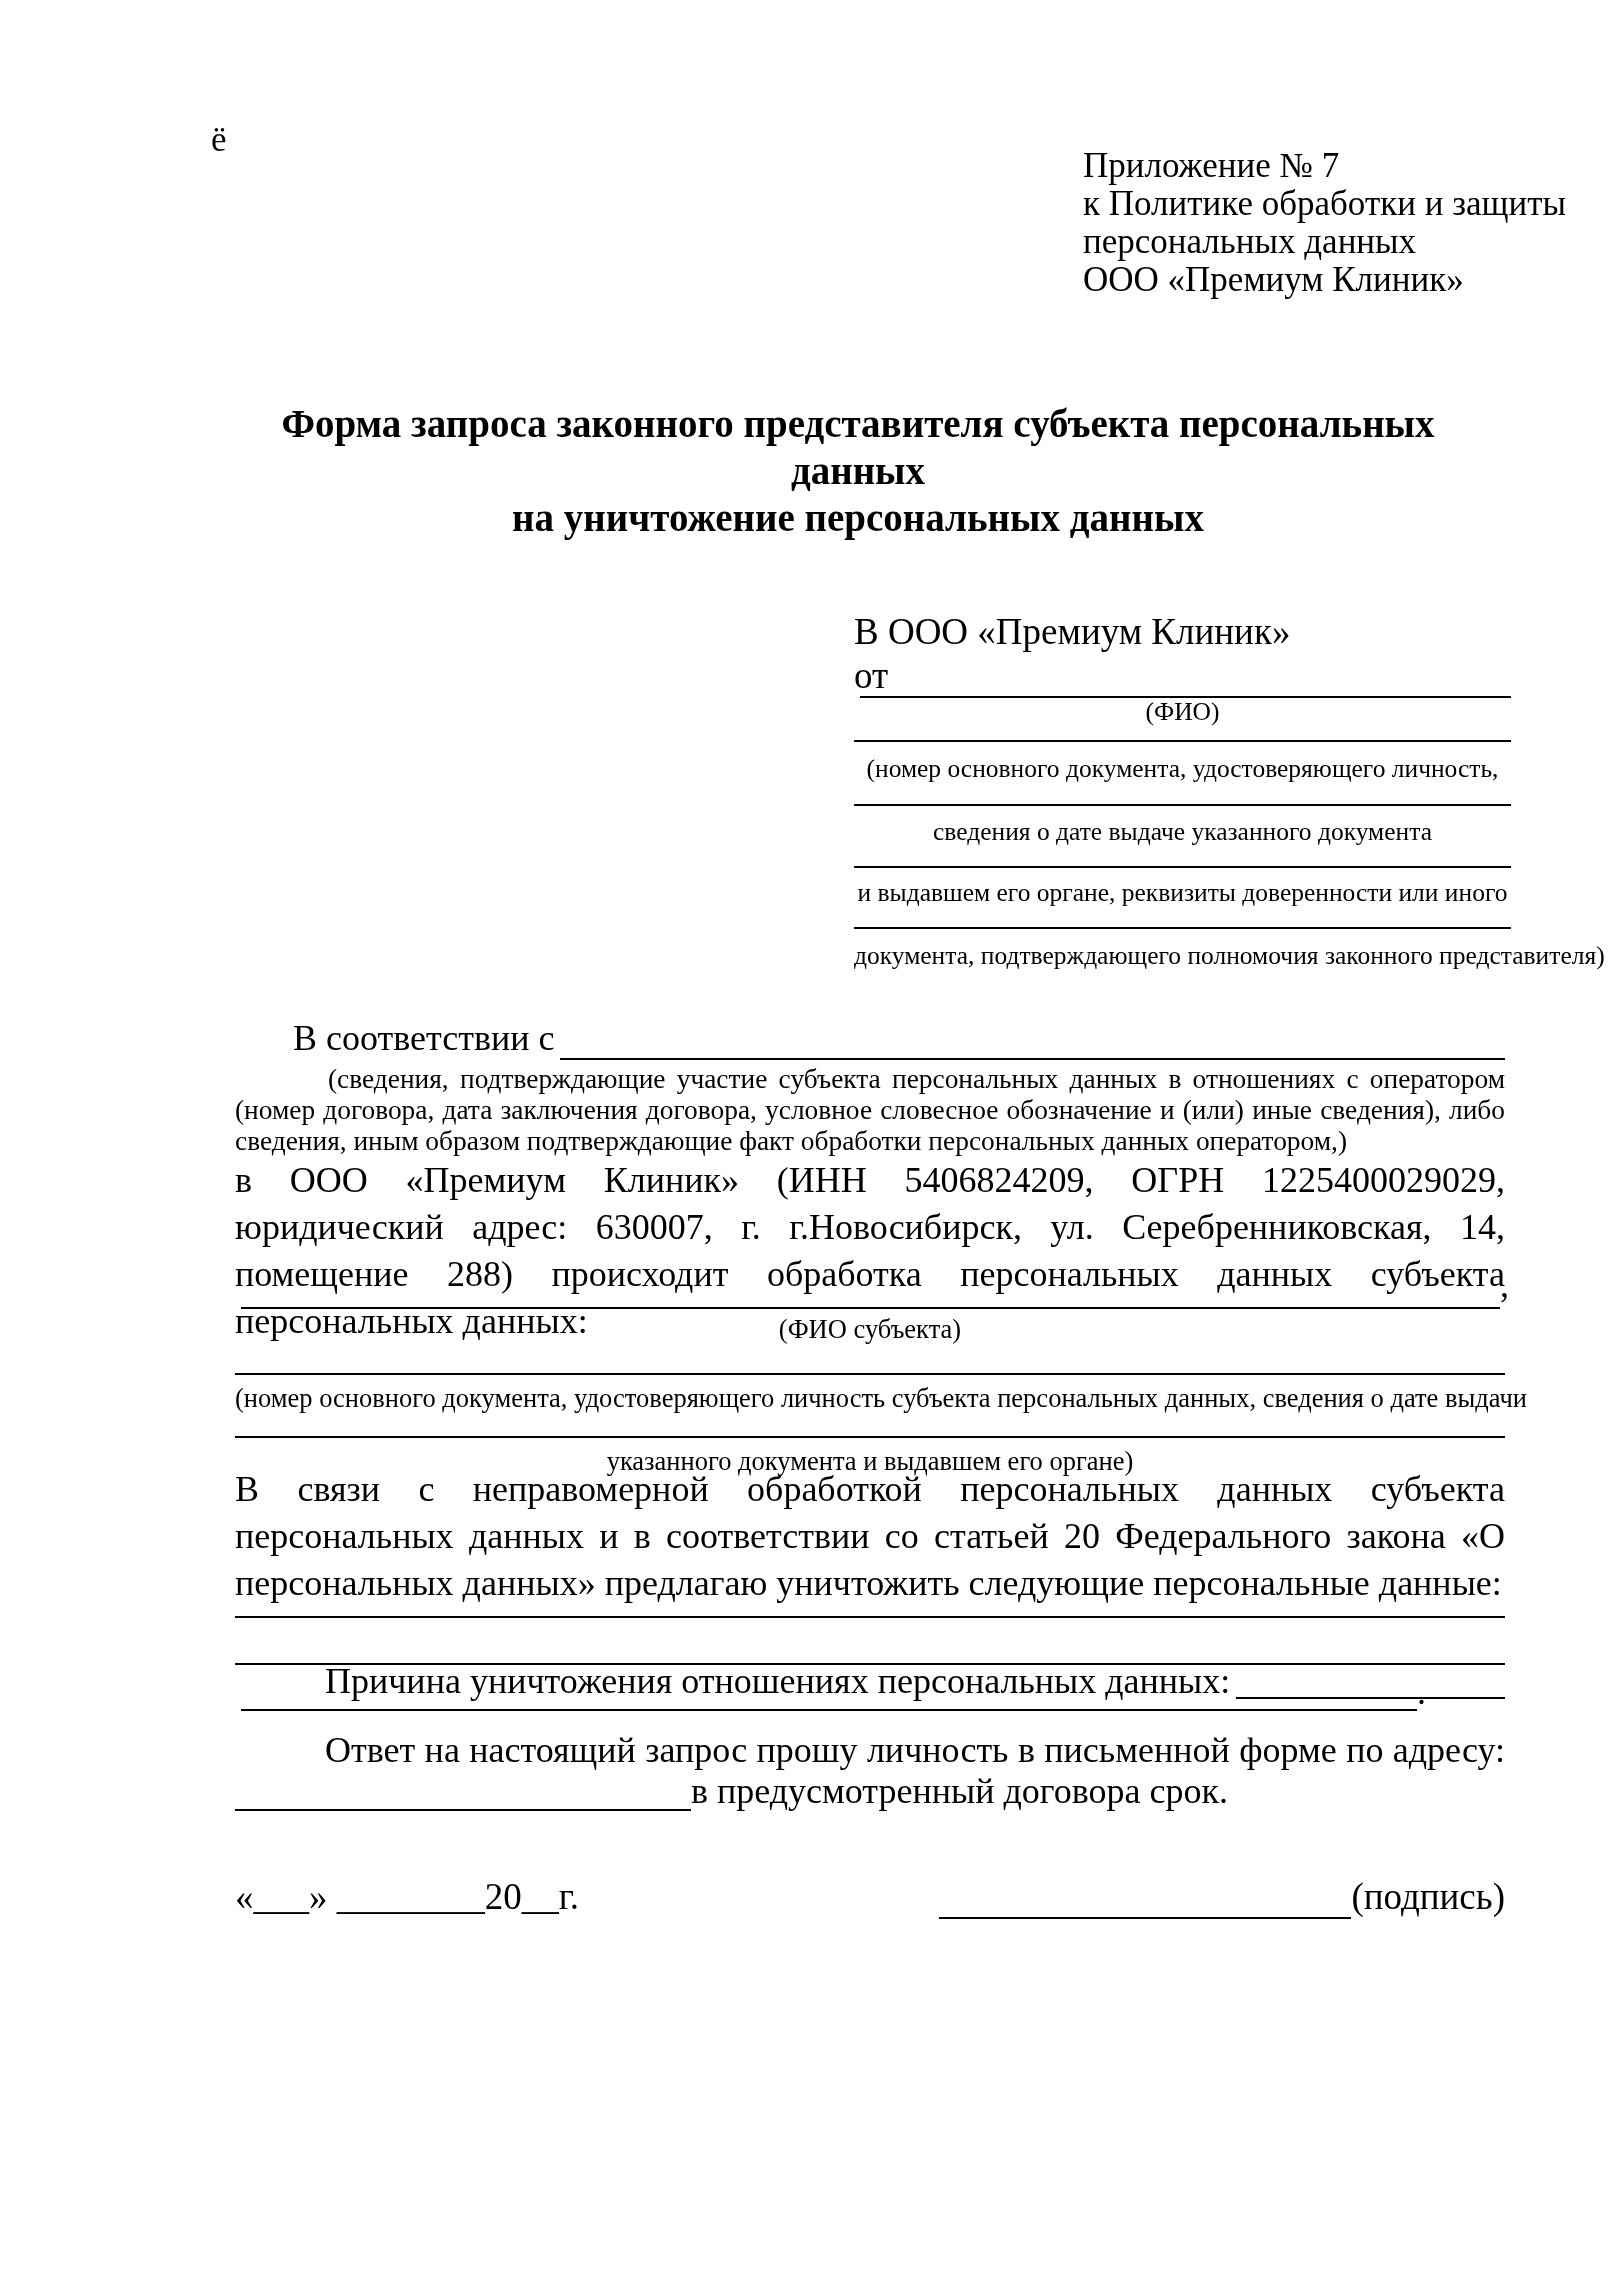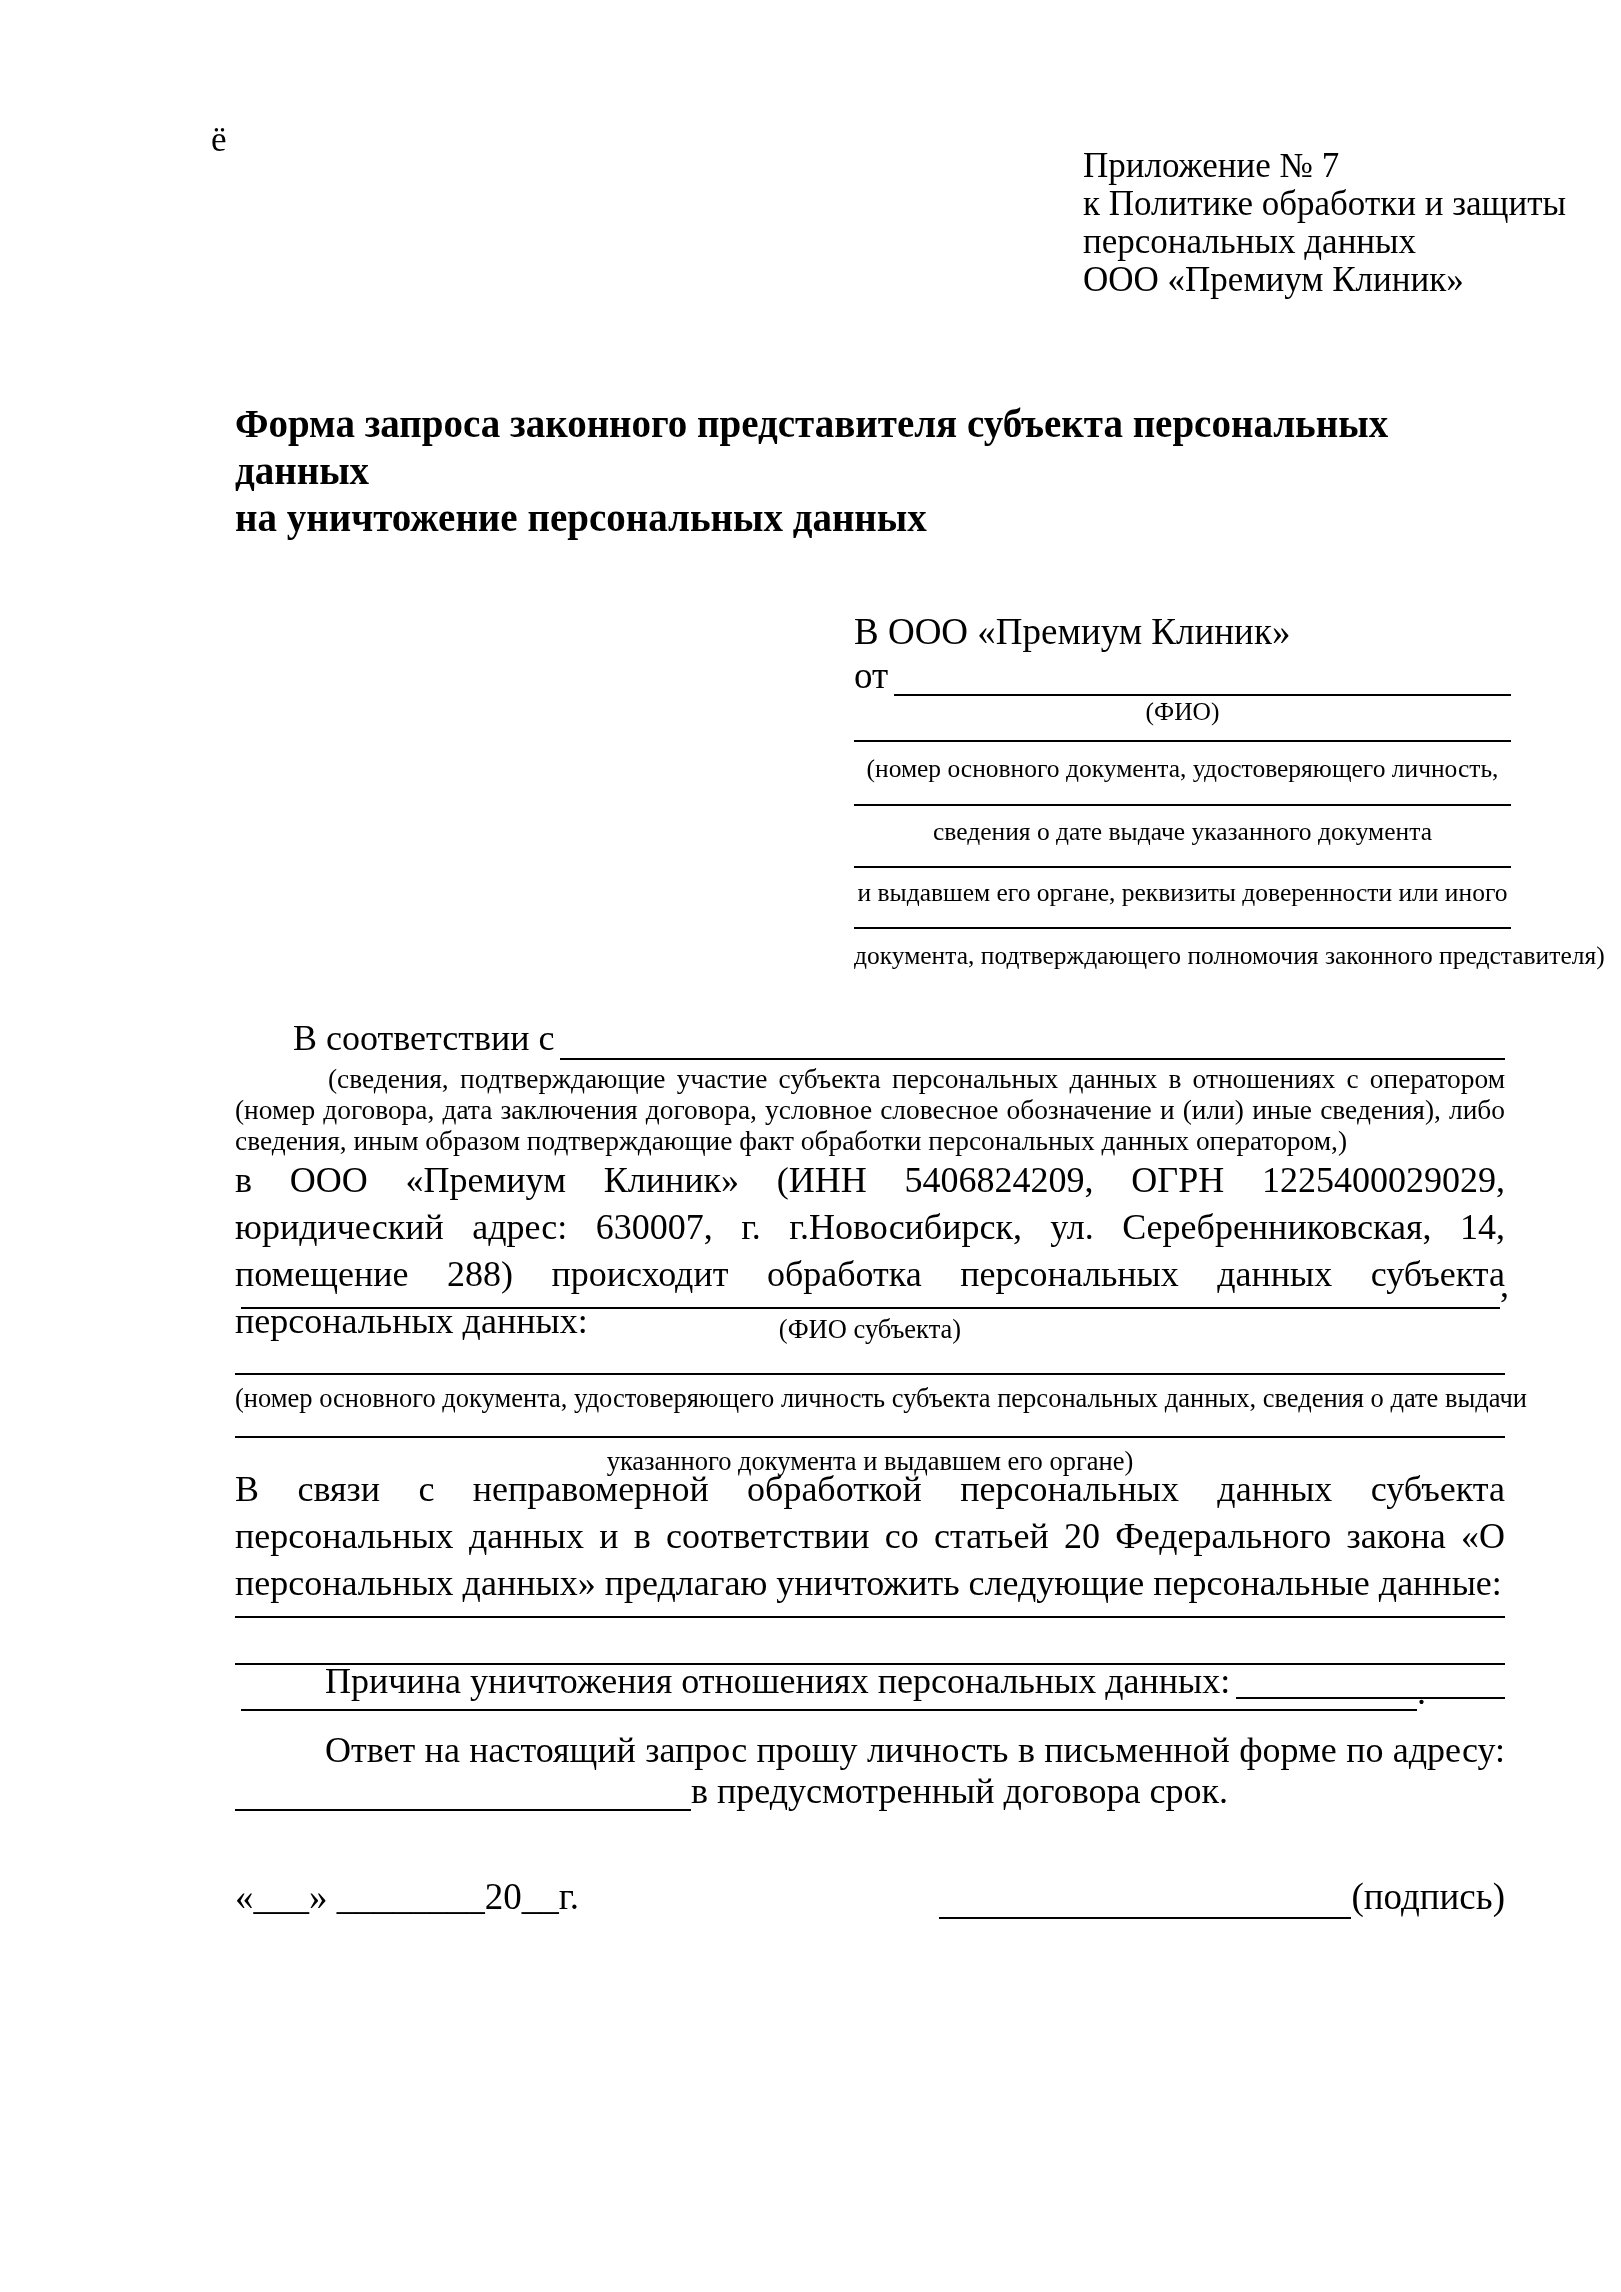--- a/index.html
+++ b/index.html
@@ -8,27 +8,27 @@
     position:relative; width:1621px; height:2293px; background:#fff;
     font-family:"Liberation Serif","DejaVu Serif",serif; color:#000;
     overflow:hidden;
   }
   .abs { position:absolute; }
 
   .yo { left:211px; top:120px; font-size:35px; }
 
   .appendix { left:1083px; top:147px; font-size:35px; line-height:38px; }
 
-  .title { left:235px; top:400px; width:1270px; text-align:left;
+  .title { left:223px; top:400px; width:1270px; text-align:center;
            font-size:39px; font-weight:700; line-height:47px; }
 
   
   .addressee { left:854px; top:610px; width:657px; }
   .addr-to { font-size:37px; height:45px; }
-  .from-row { display:flex; height:41px; font-size:37px; }
+  .from-row { display:flex; height:41px; font-size:37px;flex-direction:column; }
   .from-label { line-height:41px; }
   .fill { flex:1; border-bottom:2.9px solid #000; margin-left:5.9px; }
   .cap { font-size:25.5px; line-height:28px; text-align:center; white-space:nowrap; }
   .fio-cap { margin-top:2px; }
   .blank { height:0; border-bottom:2.9px solid #000; }
   .b1 { margin-top:13.7px; } .c1 { margin-top:13px; }
   .b2 { margin-top:21.6px; } .c2 { margin-top:11.8px; }
   .b3 { margin-top:19.6px; } .c3 { margin-top:11.8px; }
   .b4 { margin-top:19.6px; } .c4 { margin-top:13px; }
 

